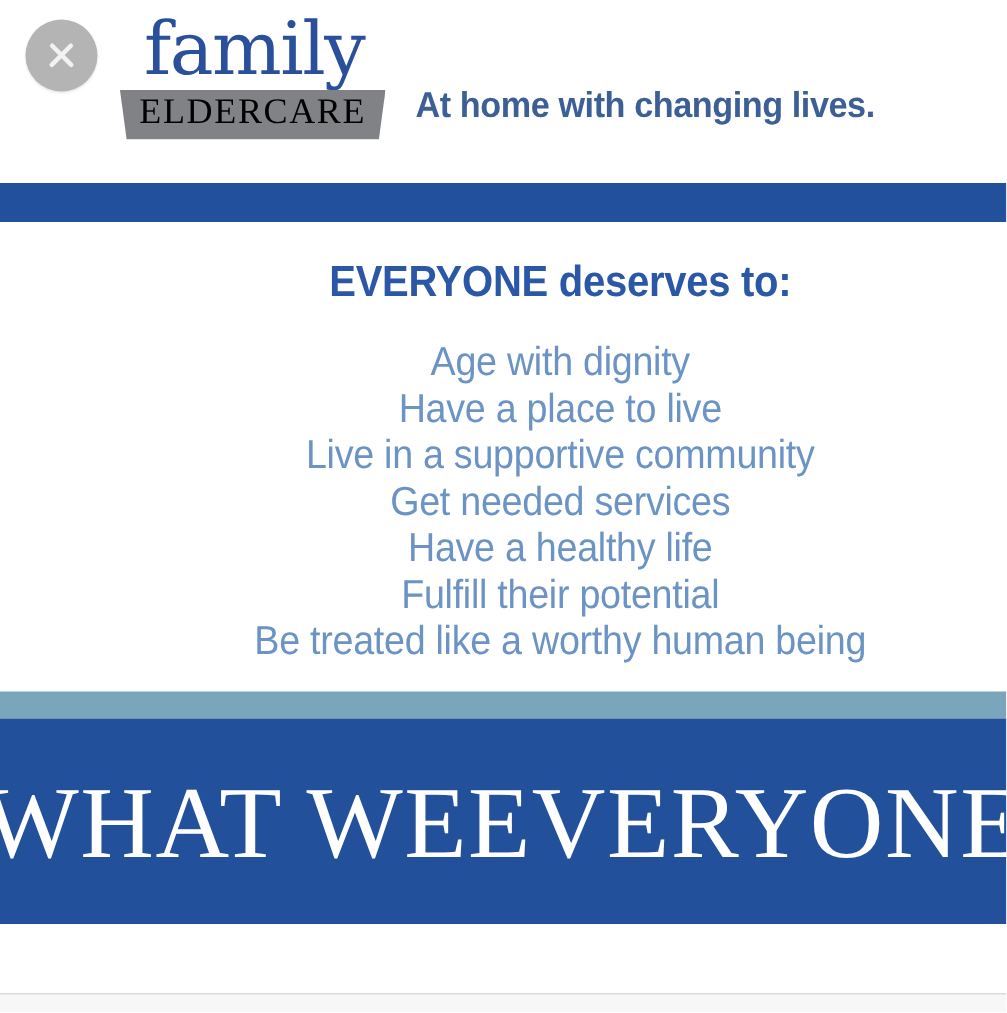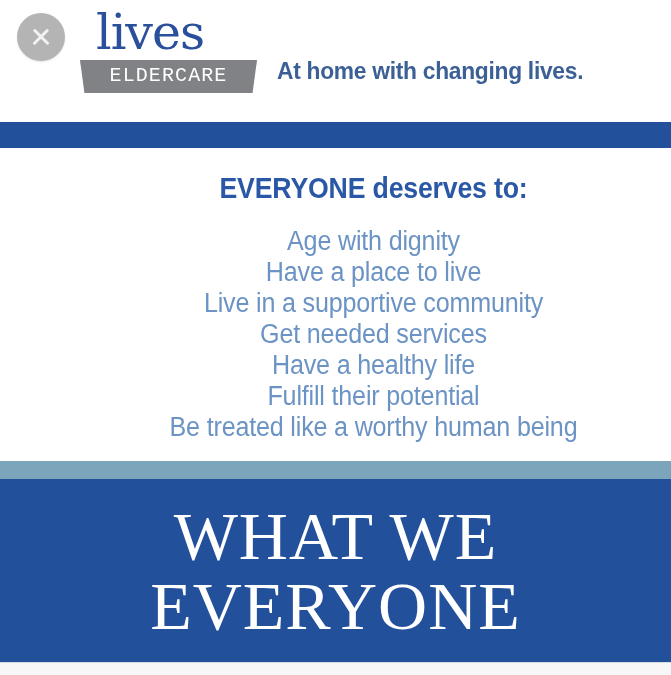--- a/index.html
+++ b/index.html
@@ -95,23 +95,23 @@
     z-index: 3;
     clip-path: polygon(0% 0%, 100% 0%, 97.5% 100%, 2.5% 100%);
     box-shadow: 0 1px 1px rgba(0,0,0,0.18);
   }
   .logo-banner-text {
     position: absolute;
     inset: 0;
     display: flex;
     align-items: center;
     justify-content: center;
-    color: #ffffff;
-    font-family: Liberation Mono, monospace;
-    font-size: 20px;
+    color: #000000;
+    font-family: Liberation Serif, serif;
+    font-size: 24px;
     font-weight: 400;
     letter-spacing: 1.1px;
     padding-bottom: 2px;
   }
 
   .tagline {
     position: absolute;
     left: 277px;
     top: 57px;
     font-family: "Liberation Sans", sans-serif;
@@ -181,24 +181,24 @@
     height: 18px;
     background: #7ba5bb;
   }
 
   
   .banner {
     position: absolute;
     left: 0;
     top: 479px;
     width: 671px;
-    height: 183px;
+    height: 137px;
     background: #22509b;
     display: flex;
-    flex-direction: column;
+    flex-direction: row;
     align-items: center;
     justify-content: center;
   }
   .banner-line {
     font-family: "Liberation Serif", "DejaVu Serif", serif;
     font-size: 68px;
     line-height: 70px;
     font-weight: 400;
     color: #ffffff;
     letter-spacing: 1px;
@@ -221,21 +221,21 @@
 <body>
 
 <div class="screen">
 
   <button class="close-btn" aria-label="Close">
     <span class="x-wrap"></span>
   </button>
 
   <div class="header">
     <div class="logo">
-      <div class="logo-family">lives</div>
+      <div class="logo-family">family</div>
       <div class="logo-banner">
         <div class="logo-banner-text">ELDERCARE</div>
       </div>
     </div>
     <div class="tagline">At home with changing lives.</div>
   </div>
 
   <div class="blue-rule"></div>
 
   <div class="beliefs">

